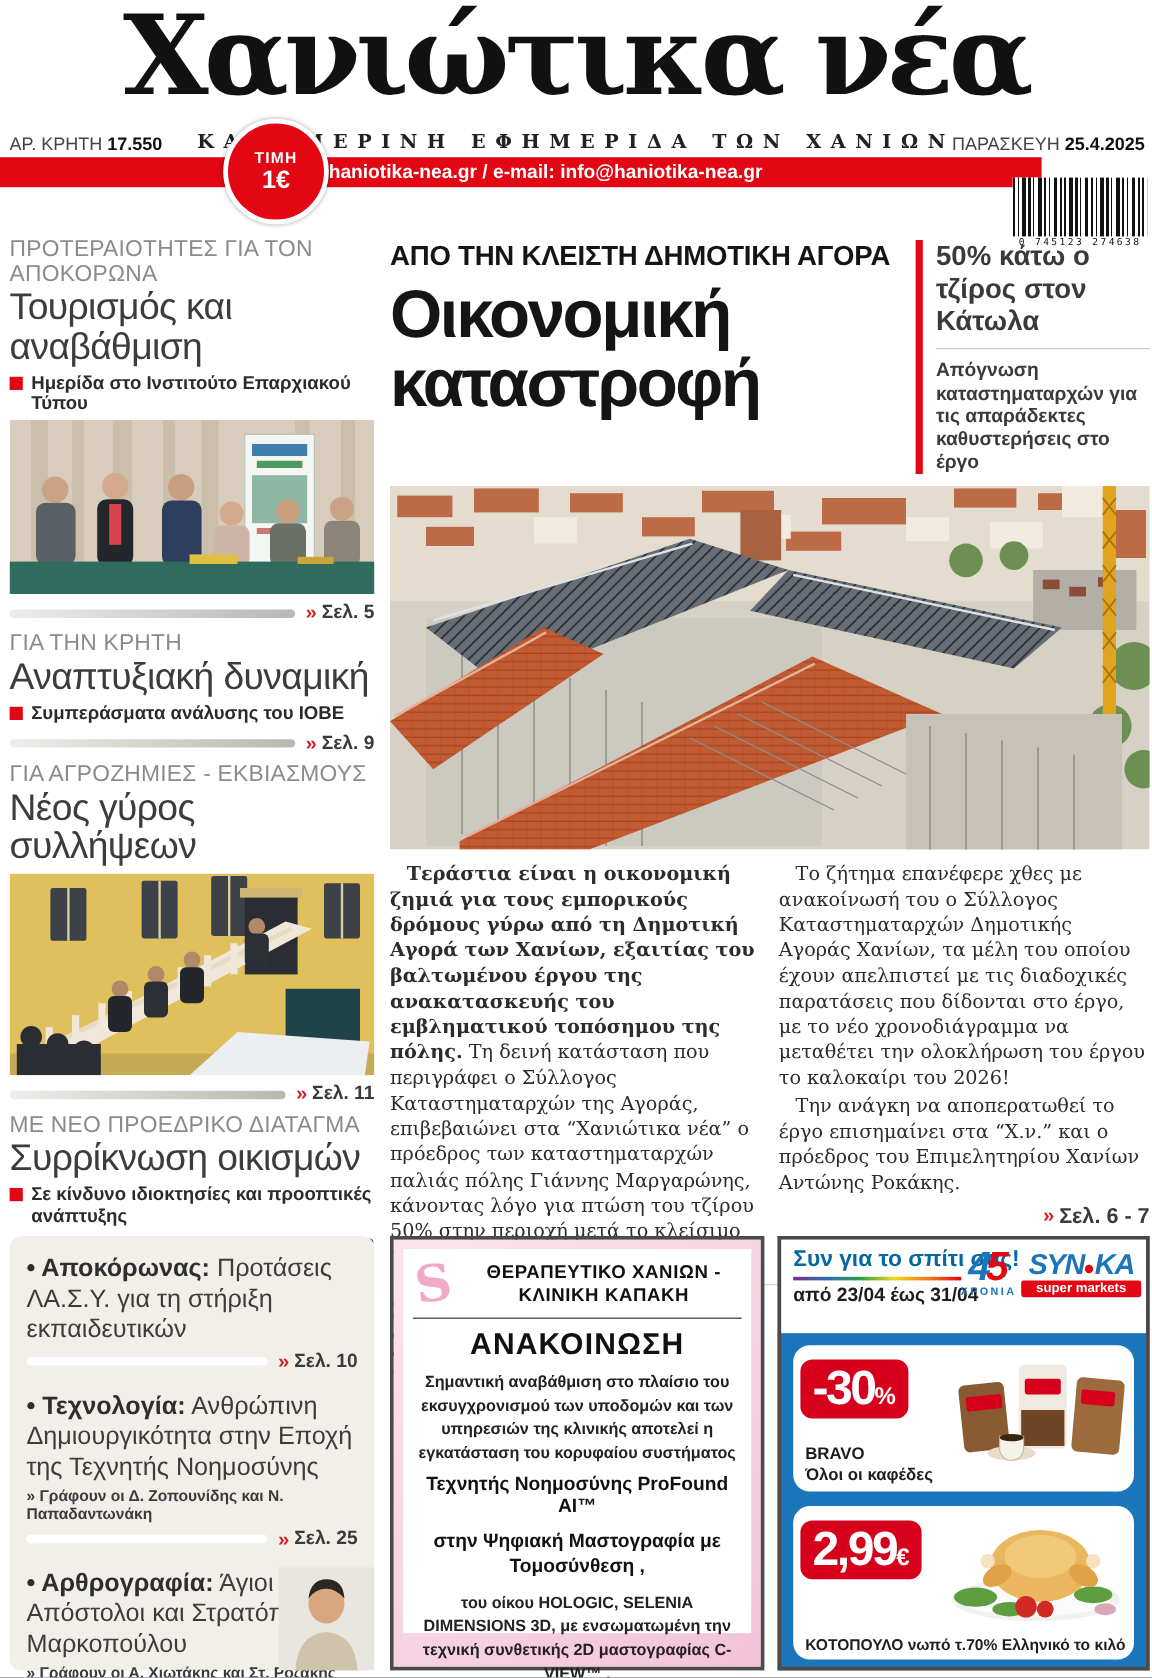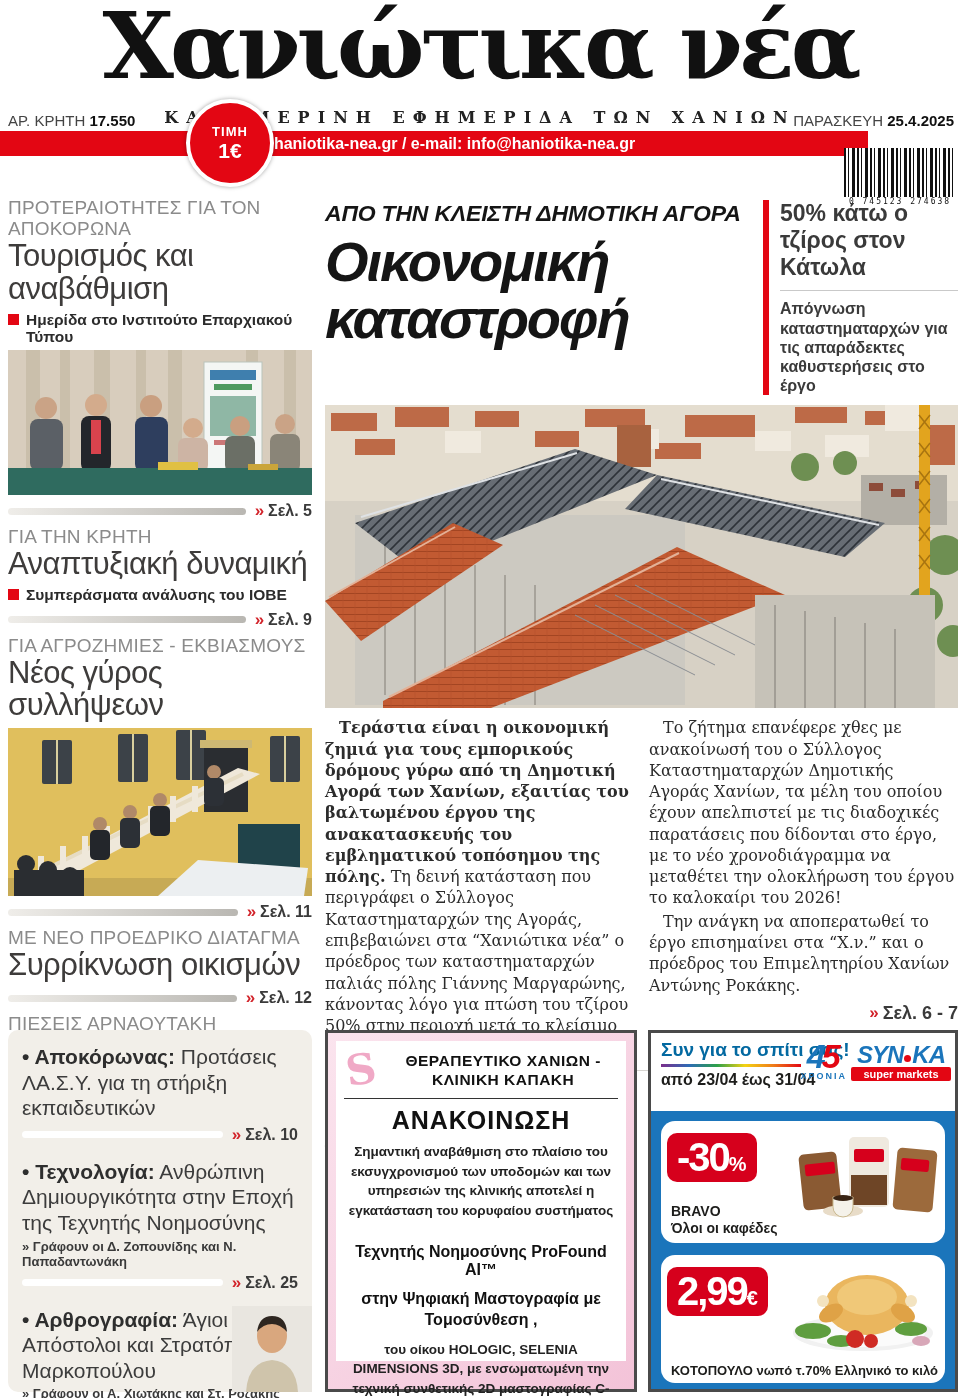--- a/index.html
+++ b/index.html
@@ -44,21 +44,21 @@
   .pg{font-weight:bold;font-size:16px;color:#3a3a3a;white-space:nowrap;}
   .photo{display:block;width:100%;}
 
   
   .left-col{position:absolute;left:8px;top:198px;width:304px;}
   .lsec{margin-bottom:6px;}
 
   
   .center{position:absolute;left:325px;top:200px;width:633px;}
   .lead-row{display:flex;}
-  .lead-main{width:438px;font-style:italic;}
+  .lead-main{width:438px;}
   .lead-kicker{font-size:23px;font-weight:bold;color:#151515;letter-spacing:-.2px;}
   .lead-hl{font-size:56px;font-weight:bold;color:#151515;line-height:1.02;letter-spacing:-2px;margin-top:6px;}
   .side-notes{margin-left:auto;width:178px;border-left:6px solid #e30613;padding-left:11px;}
   .note1{font-size:23px;font-weight:bold;color:#3a3a3a;line-height:1.18;}
   .notesep{border:none;border-top:1px solid #c9c9c9;margin:9px 0 8px 0;}
   .note2{font-size:16px;font-weight:bold;color:#3a3a3a;line-height:1.2;}
   .main-photo{margin-top:10px;height:303px;}
   .body-cols{display:flex;gap:15px;margin-top:9px;
     font-family:"DejaVu Serif","Liberation Serif",serif;font-size:16px;line-height:1.33;color:#2c2c2c;}
   .bcol{width:309px;}
@@ -85,21 +85,21 @@
   
   .clinic{left:325px;width:312px;background:linear-gradient(135deg,#fbe4ee,#f3c3d8);padding:8px;}
   .clinic-in{background:#fff;height:312px;padding:8px 6px 0 6px;text-align:center;}
   .clinic-head{display:flex;align-items:center;gap:6px;}
   .clinic-logo{font-family:"DejaVu Serif",serif;font-size:42px;font-weight:bold;color:#f0a9c6;
      transform:rotate(-8deg);line-height:1;flex:0 0 auto;padding:0 4px;}
   .clinic-name{flex:1;font-weight:bold;font-size:15.5px;color:#111;line-height:1.25;letter-spacing:.5px;}
   .clinic hr{border:none;border-top:1.5px solid #333;margin:7px 2px;}
   .clinic-title{font-size:25px;font-weight:bold;color:#111;letter-spacing:1px;margin:4px 0 7px 0;}
   .clinic-p{font-size:13.5px;font-weight:bold;color:#222;line-height:1.45;margin:0 4px;}
-  .clinic-hi{font-size:16px;font-weight:bold;color:#111;margin-top:23px;}
+  .clinic-hi{font-size:16px;font-weight:bold;color:#111;margin-top:9px;}
   .clinic-hi2{font-size:16px;font-weight:bold;color:#111;margin-top:10px;line-height:1.3;}
   .clinic-sm{font-size:13.5px;font-weight:bold;color:#222;line-height:1.45;margin-top:9px;}
 
   
   .synka{left:648px;width:310px;background:#1b75bb;}
   .synka-head{background:#fff;height:72px;position:relative;padding:6px 8px 0 10px;}
   .tagline{font-size:19px;font-weight:bold;color:#0369a1;}
   .rainbow{width:140px;height:3px;margin:3px 0 4px 0;
     background:linear-gradient(90deg,#7b2d8b,#2d6bb5,#2da04a,#f4d313,#ef7d19,#e30613);}
   .dates{font-size:16px;font-weight:bold;color:#1d1d1b;}
@@ -277,20 +277,24 @@
       <div class="pagerow">
         <span class="bar"></span>
           <span class="mark">»</span>
         <span class="pg">Σελ. 11</span>
       </div>
     </div>
 
     <div class="lsec">
       <div class="kicker">ΜΕ ΝΕΟ ΠΡΟΕΔΡΙΚΟ ΔΙΑΤΑΓΜΑ</div>
       <div class="hl">Συρρίκνωση οικισμών</div>
+      <div class="subrow">
+          <span class="sq"></span>
+        <span class="subtxt">Σε κίνδυνο ιδιοκτησίες και προοπτικές ανάπτυξης</span>
+        </div>
       <div class="pagerow">
         <span class="bar"></span>
           <span class="mark">»</span>
         <span class="pg">Σελ. 12</span>
       </div>
     </div>
 
     <div class="lsec">
       <div class="kicker">ΠΙΕΣΕΙΣ ΑΡΝΑΟΥΤΑΚΗ</div>
       <div class="hl">«Β.Ο.Α.Κ. από Κίσσαμο μέχρι Σητεία»</div>

